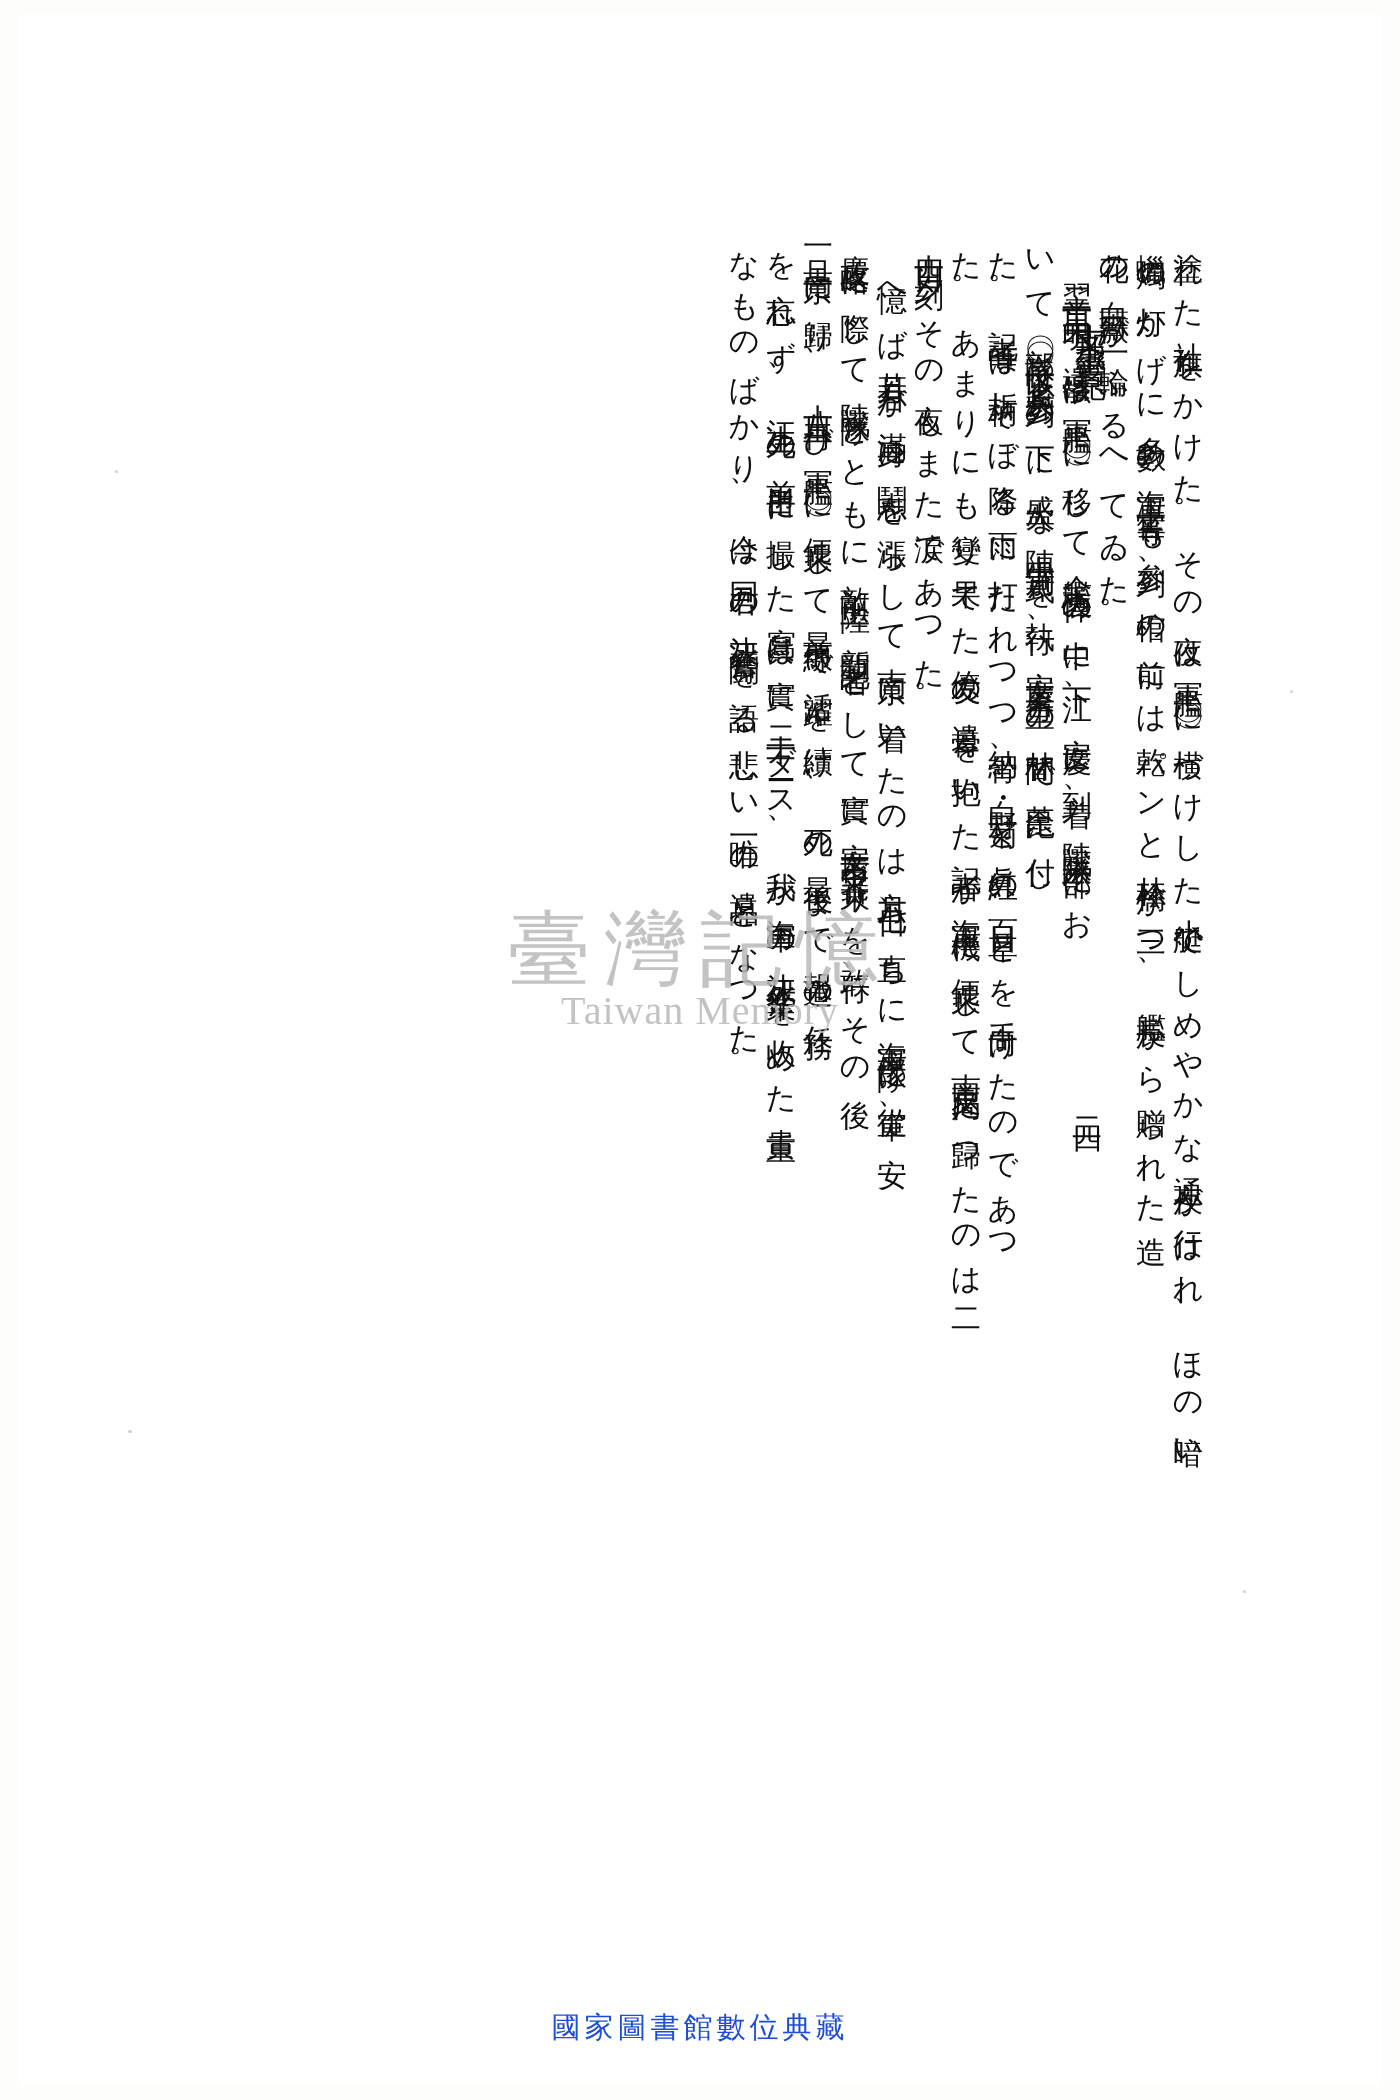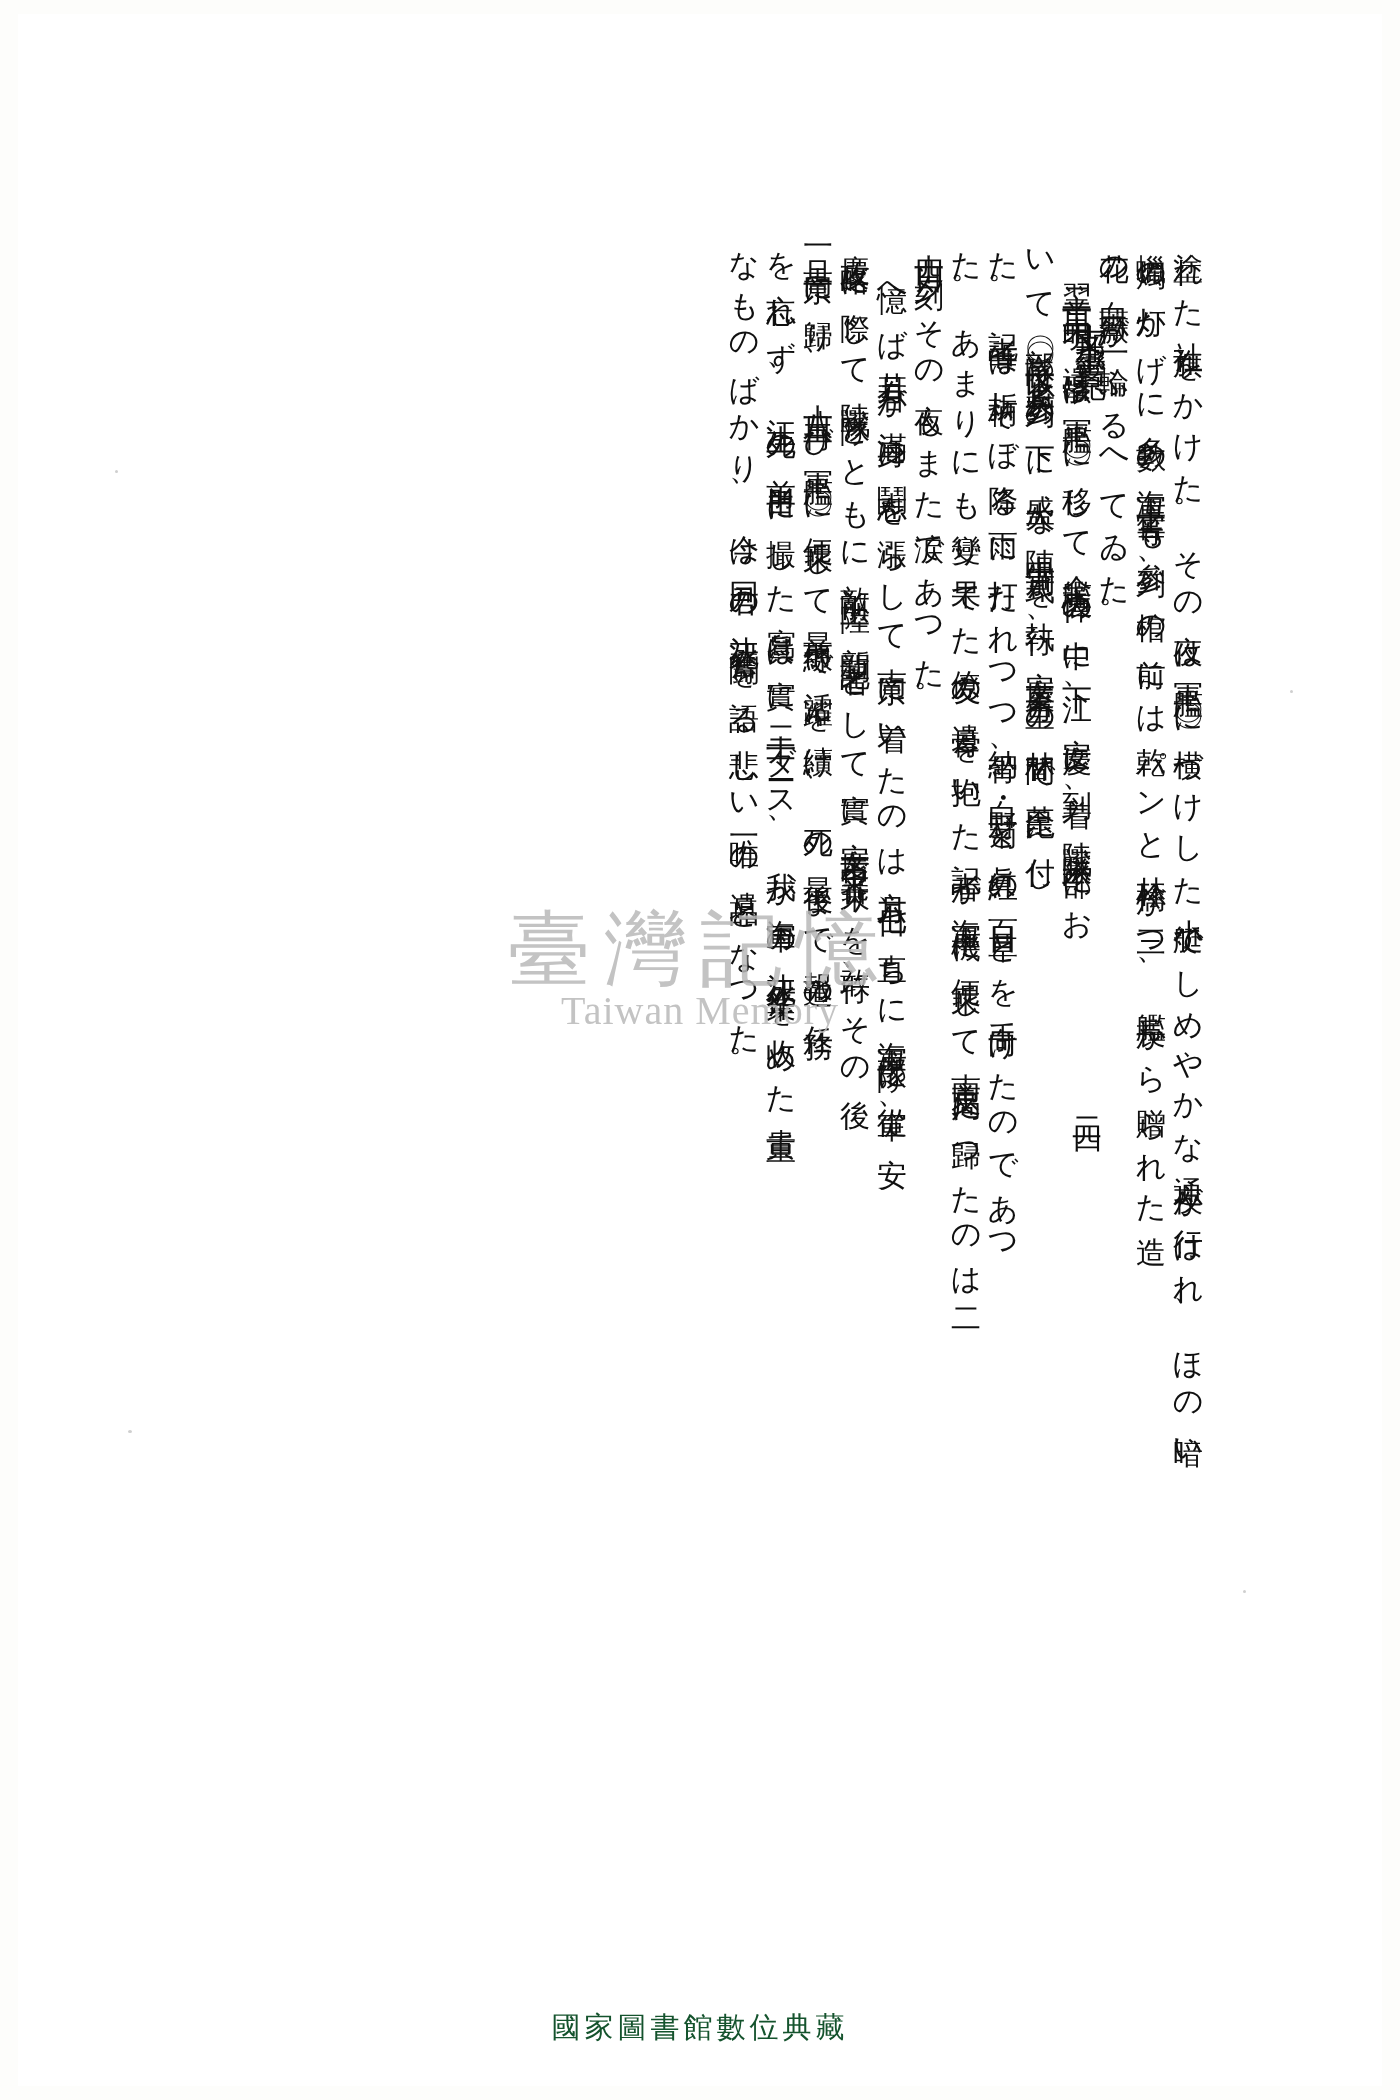--- a/index.html
+++ b/index.html
@@ -112,21 +112,21 @@
   }
 
   
   #footer-stamp {
     position: absolute;
     left: 50%;
     bottom: 52px;
     transform: translateX(-50%);
     font-size: 29px;
     letter-spacing: 4px;
-    color: #14532d;
+    color: #1d4ed8;
     white-space: nowrap;
     font-family: Liberation Mono, monospace;
   }
 
   
   .speck {
     position: absolute;
     background: #cfcfcf;
     border-radius: 50%;
   }

